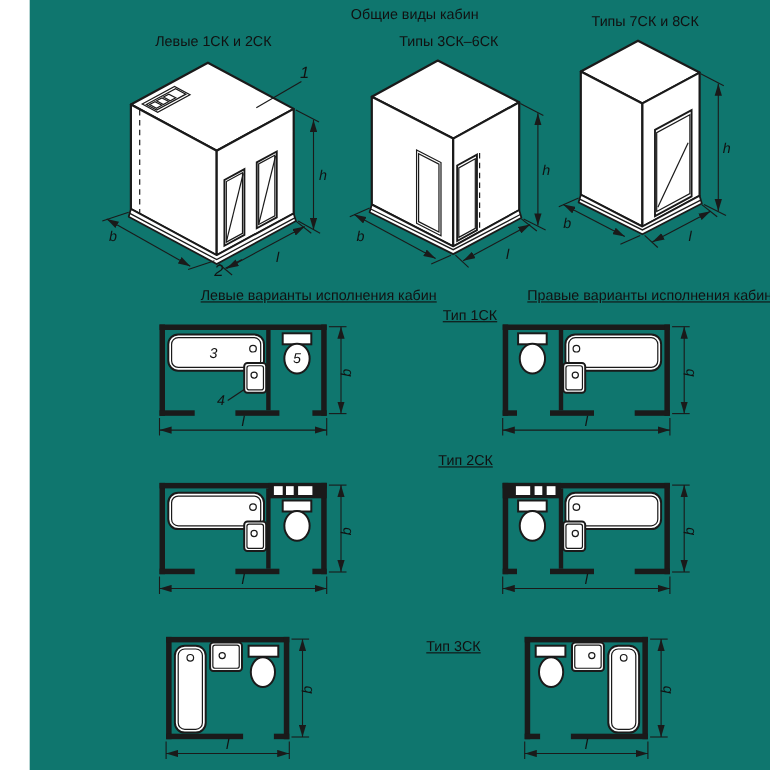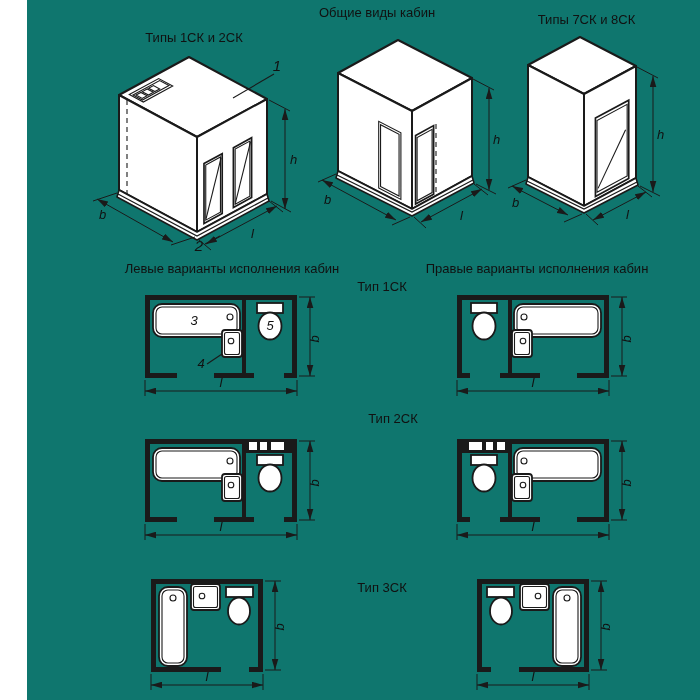--- a/index.html
+++ b/index.html
@@ -2,21 +2,21 @@
 <html><head>
 <meta charset="utf-8">
 <style>
   html,body{margin:0;padding:0;background:#fff;}
   .page{position:relative;width:700px;height:700px;background:#0f766e;overflow:hidden;
         font-family:"Liberation Sans",sans-serif;color:#111;margin-left:27px;}
   .t{font-size:13px;color:#111;white-space:nowrap;}
   .center{position:absolute;left:0;width:700px;text-align:center;}
   .fig{position:absolute;text-align:center;}
   .fig svg{display:block;margin:2px auto 0;}
-  .hdr{position:absolute;text-align:center;}
+  .hdr{position:absolute;text-align:right;text-decoration:underline;}
   svg{overflow:visible;}
   svg text{font-family:"Liberation Sans",sans-serif;fill:#111;}
   .dimtxt{font-size:13px;font-style:italic;}
   .co{font-size:15px;font-style:italic;}
   .cop{font-size:13px;font-style:italic;}
   .face{fill:#fff;stroke:#1a1a1a;stroke-width:2;stroke-linejoin:round;}
   .thin{fill:none;stroke:#1a1a1a;stroke-width:1.2;}
   .uv2{fill:none;stroke:#1a1a1a;stroke-width:1.7;vector-effect:non-scaling-stroke;}
   .uv1{fill:none;stroke:#1a1a1a;stroke-width:1.1;vector-effect:non-scaling-stroke;}
   .dash{fill:none;stroke:#1a1a1a;stroke-width:1.1;stroke-dasharray:5 4;}
@@ -38,21 +38,21 @@
     <defs>
       <marker id="ar" viewBox="0 0 10 6" refX="10" refY="3" markerWidth="11" markerHeight="7" markerUnits="userSpaceOnUse" orient="auto-start-reverse">
         <path d="M0,0 L10,3 L0,6 Z" fill="#1a1a1a"></path>
       </marker>
     </defs>
   </svg>
 
   <div class="t center" style="top:5px">Общие виды кабин</div>
 
   <div class="fig" style="left:56px;top:30px;width:222px">
-    <div class="t">Типы 1СК и 2СК</div>
+    <div class="t">Левые 1СК и 2СК</div>
     <svg width="215" height="205" viewBox="0 0 215 205">
       <g>
         <polygon class="face" points="102,10 180,52 110,90 32,48"></polygon>
         <polygon class="face" points="32,48 110,90 110,185 32,143"></polygon>
         <polygon class="face" points="110,90 180,52 180,147 110,185"></polygon>
         <polygon class="face" style="stroke-width:1.6" points="32,143 30,150 110,193 182,154 180,147 110,185"></polygon>
         <polyline class="thin" points="31,147 110,189 181,151"></polyline>
         <line class="dash" x1="40" y1="53" x2="40" y2="147"></line>
       </g>
       <g transform="matrix(70,-38,78,42,32,48)">
@@ -93,20 +93,21 @@
       <g>
         <line class="dim" x1="112" y1="193" x2="124" y2="203"></line>
         <line class="dim" x1="182" y1="154" x2="196" y2="165"></line>
         <line class="arrv" x1="119" y1="197" x2="190" y2="159"></line>
         <text class="dimtxt" x="164" y="191">l</text>
       </g>
     </svg>
   </div>
 
   <div class="fig" style="left:288px;top:30px;width:186px">
+    <div class="t">Типы 3СК–6СК</div>
     <svg width="185" height="200" viewBox="0 0 185 200">
       <g>
         <polygon class="face" points="82,8 156,46 96,79 22,41"></polygon>
         <polygon class="face" points="22,41 96,79 96,177 22,139"></polygon>
         <polygon class="face" points="96,79 156,46 156,144 96,177"></polygon>
         <polygon class="face" style="stroke-width:1.6" points="22,139 20,146 96,184 158,151 156,144 96,177"></polygon>
         <polyline class="thin" points="21,143 96,180 157,148"></polyline>
       </g>
       <g transform="matrix(74,38,0,-98,22,139)">
         <rect class="uv1" x="0.55" y="0.04" width="0.30" height="0.68"></rect>
@@ -170,21 +171,21 @@
         <line class="dim" x1="136" y1="157" x2="150" y2="168"></line>
         <line class="arrv" x1="91" y1="191" x2="144" y2="163"></line>
         <text class="dimtxt" x="124" y="190">l</text>
       </g>
     </svg>
   </div>
 
   <div class="t hdr" style="left:40px;top:261px;width:330px">Левые варианты исполнения кабин</div>
   <div class="t hdr" style="left:345px;top:261px;width:330px">Правые варианты исполнения кабин</div>
 
-  <div class="t hdr" style="left:300px;top:279px;width:110px">Тип 1СК</div>
+  <div class="t hdr" style="left:315px;top:279px;width:110px">Тип 1СК</div>
 
   <svg class="plan" style="left:110px;top:287px" width="185" height="115" viewBox="0 0 185 115">
     <g>
       <rect class="wall" x="8" y="8" width="5" height="83"></rect>
       <rect class="wall" x="8" y="8" width="152" height="5"></rect>
       <rect class="wall" x="155" y="8" width="5" height="83"></rect>
       <rect class="wall" x="8" y="86" width="32" height="5"></rect>
       <rect class="wall" x="77" y="86" width="40" height="5"></rect>
       <rect class="wall" x="147" y="86" width="13" height="5"></rect>
       <rect class="wall" x="105" y="13" width="4" height="73"></rect>

